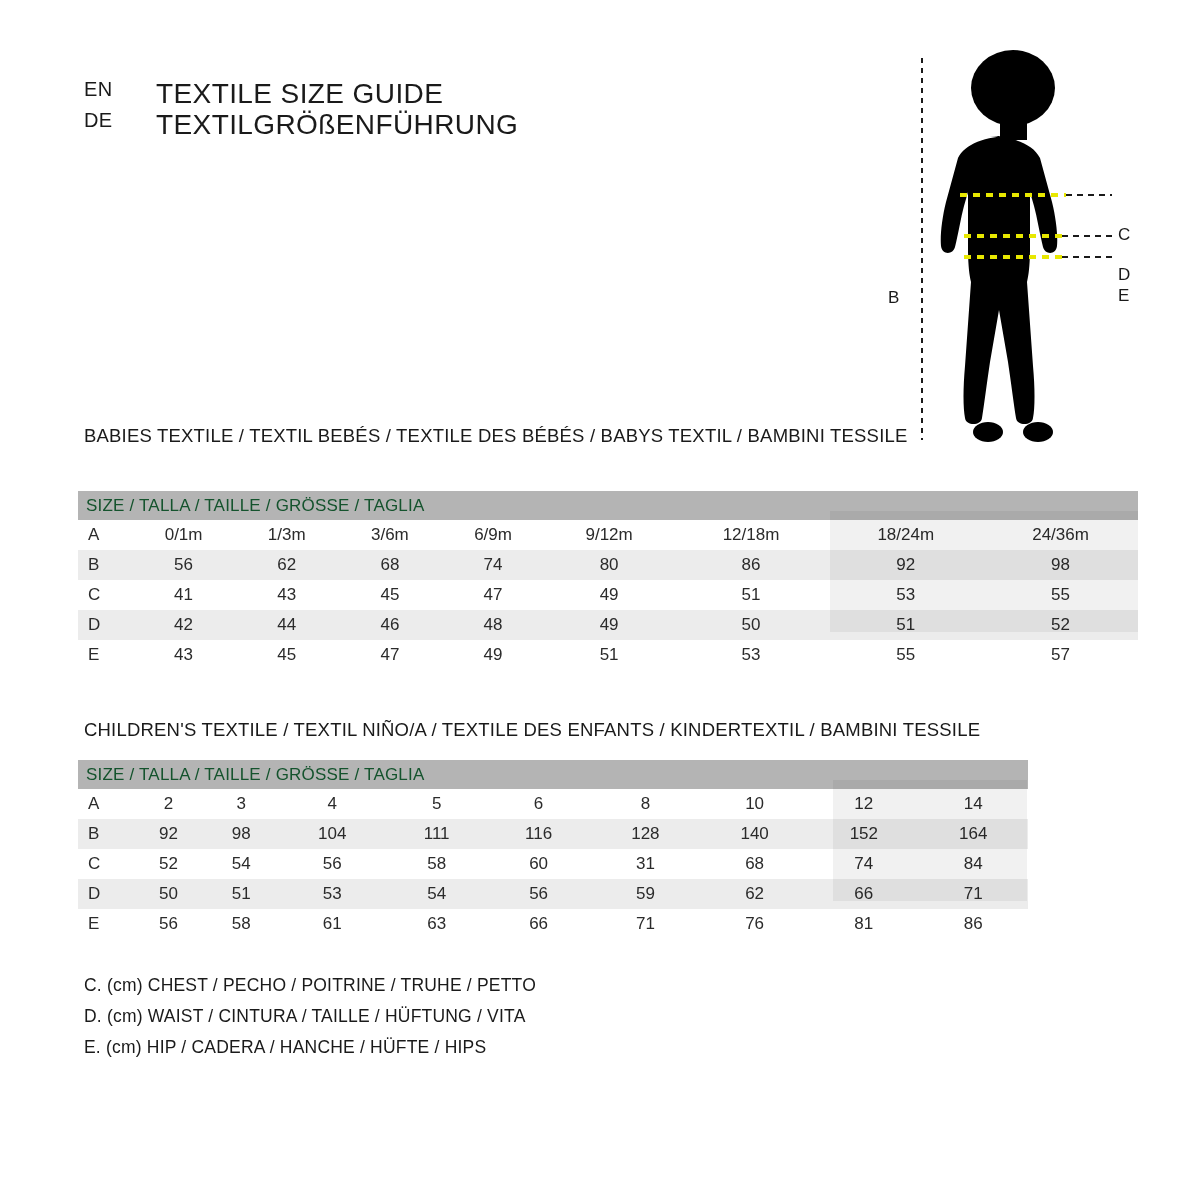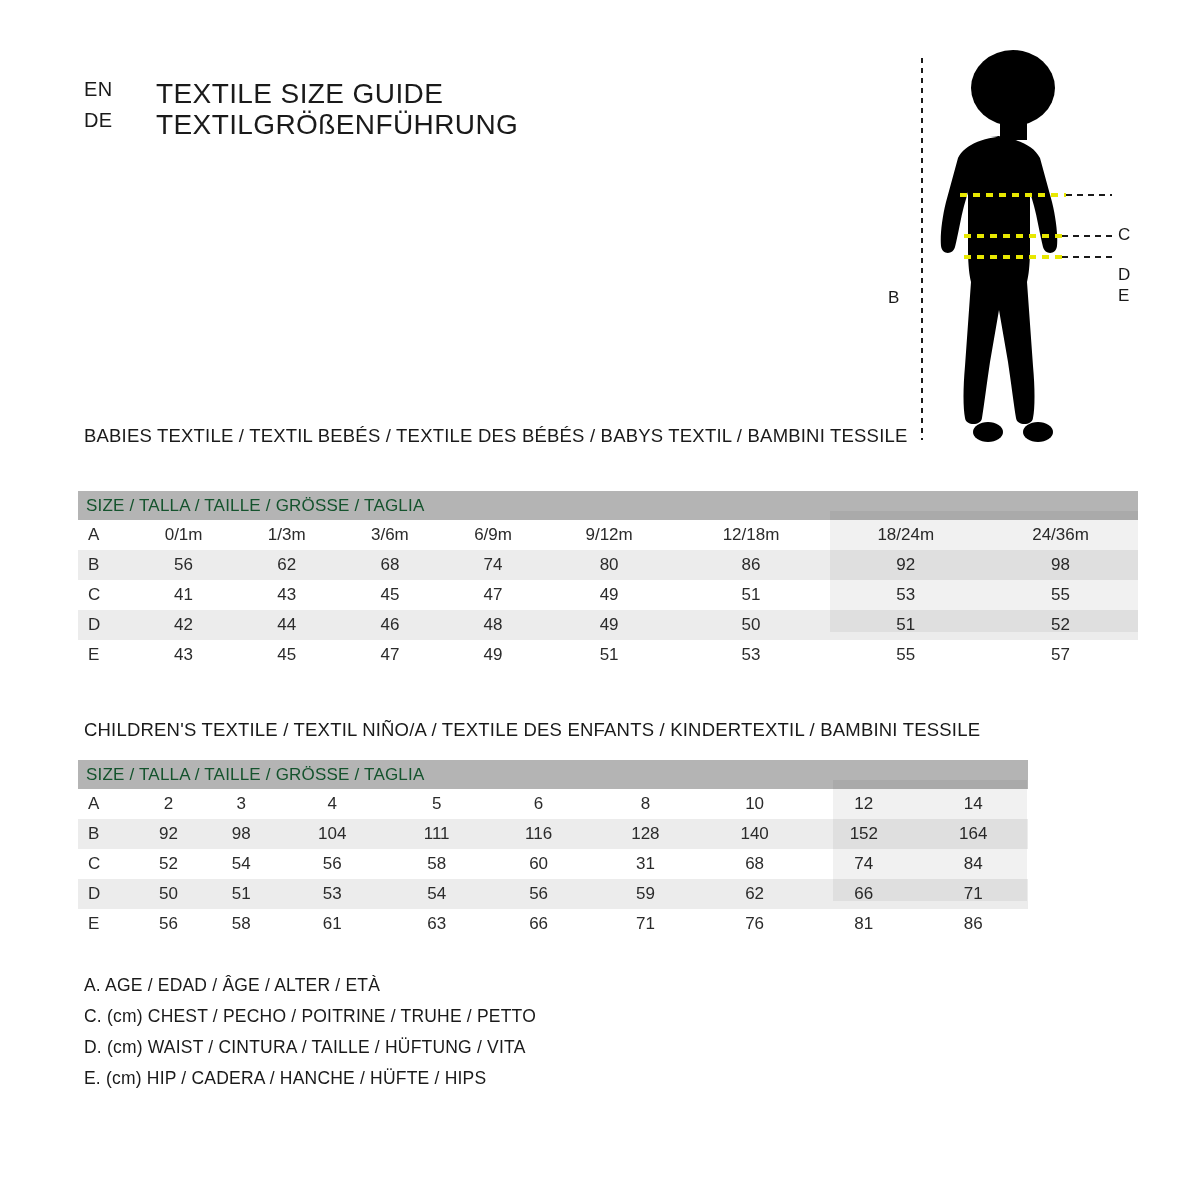--- a/index.html
+++ b/index.html
@@ -350,17 +350,16 @@
       <td>71</td>
       <td>76</td>
       <td>81</td>
       <td>86</td>
     </tr>
   </tbody>
 </table>
 <div class="hl-band" id="children-band"></div>
 
 <div class="legend">
-  <div>A. AGE / EDAD / ÂGE / ALTER / ETÀ</div>
   <div>C. (cm) CHEST / PECHO / POITRINE / TRUHE / PETTO</div>
   <div>D. (cm) WAIST / CINTURA / TAILLE / HÜFTUNG / VITA</div>
   <div>E. (cm) HIP / CADERA / HANCHE / HÜFTE / HIPS</div>
 </div>
 
 </body></html>

